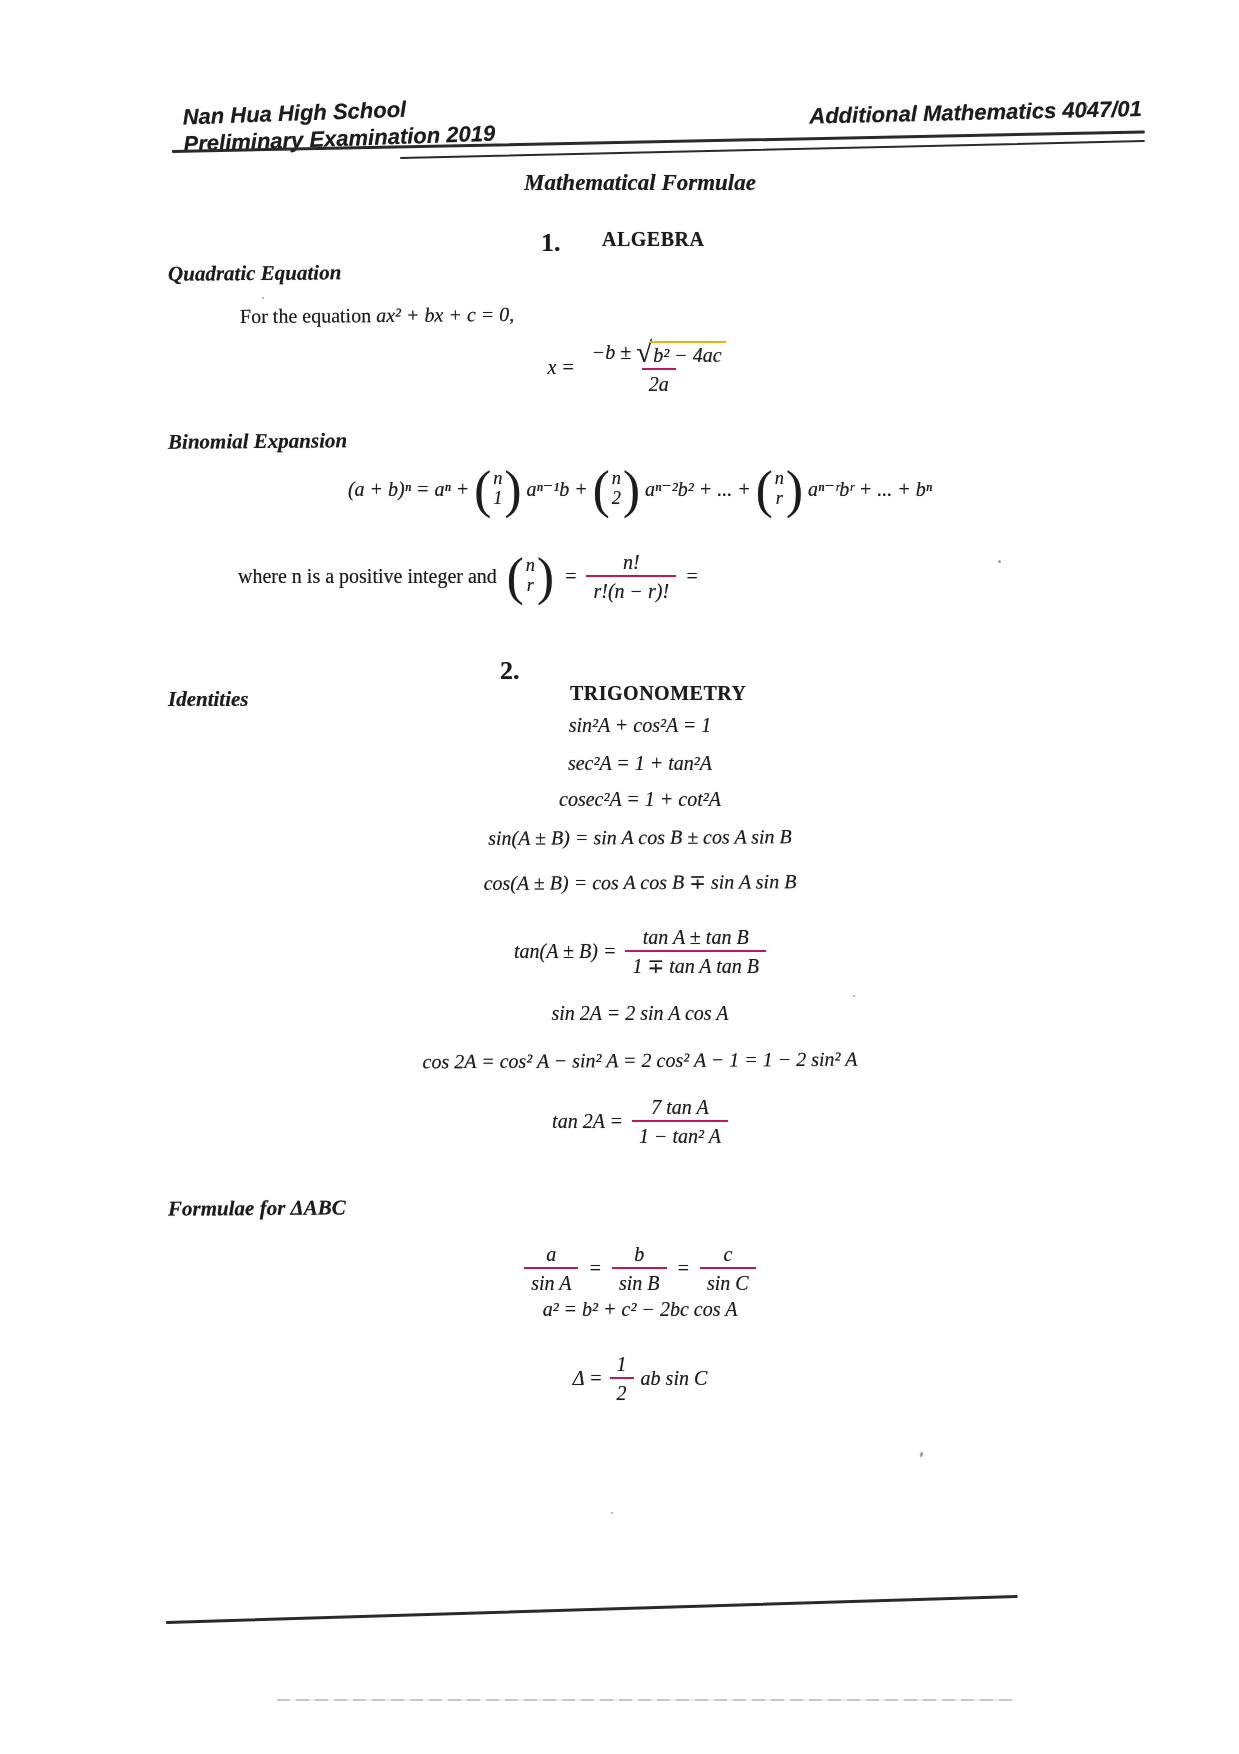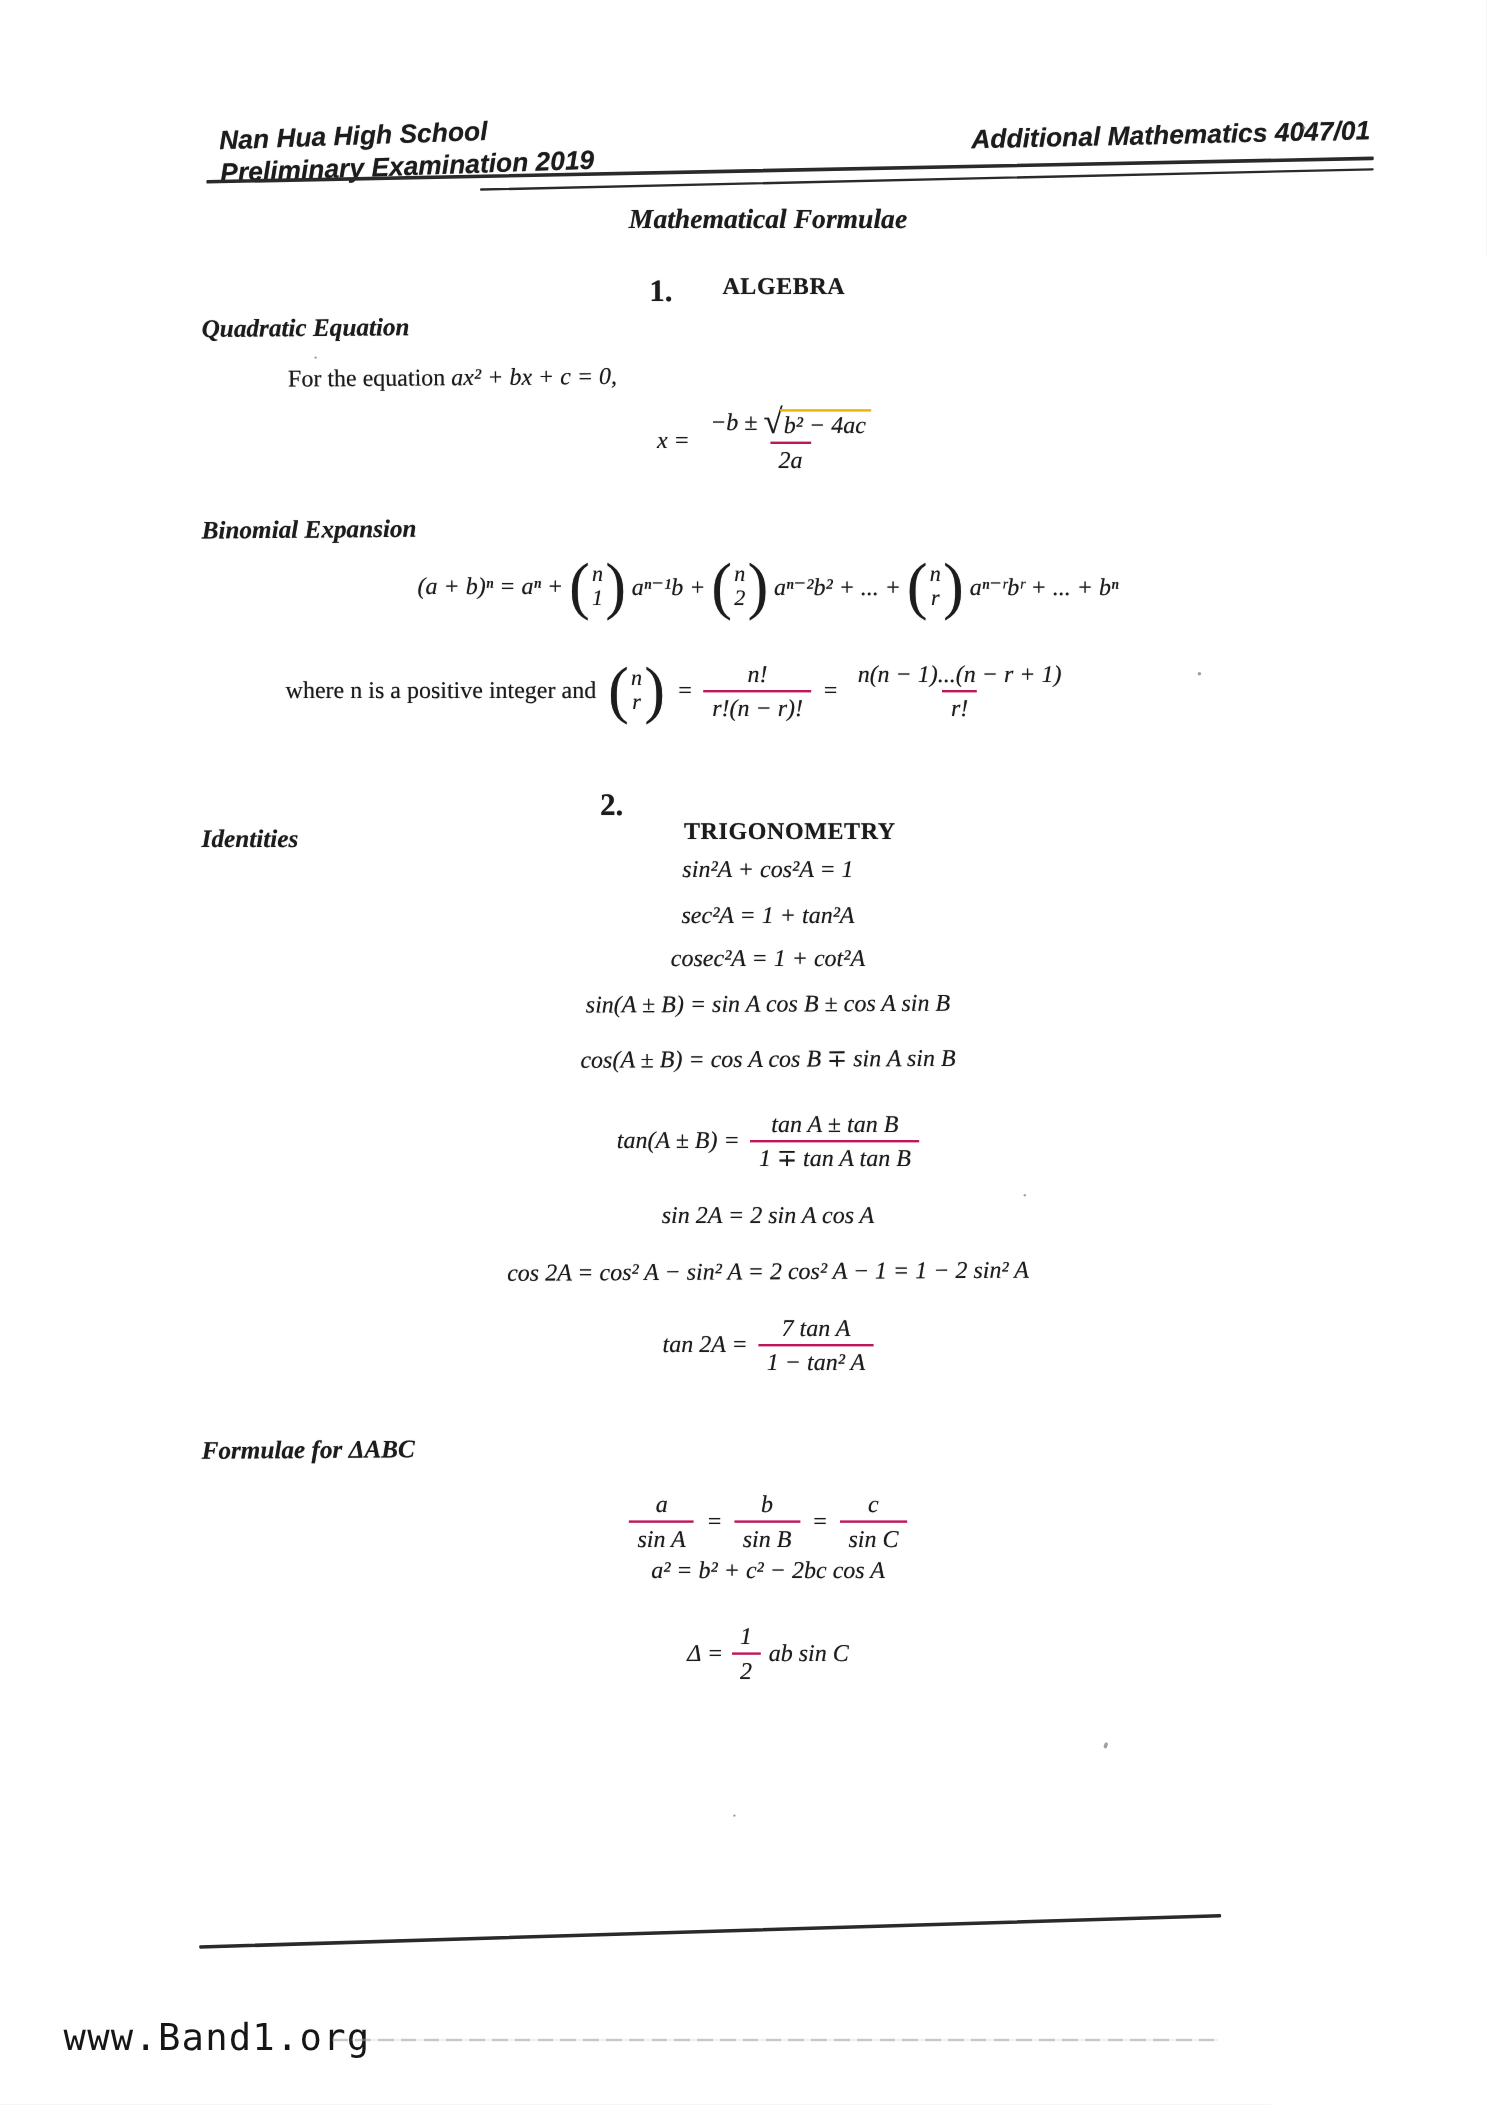--- a/index.html
+++ b/index.html
@@ -142,24 +142,20 @@
         <span>r</span>
       </span>
       <span class="paren">)</span>
     </span>
     <span>=</span>
     <span class="frac">
       <span class="num">n!</span>
       <span class="den">r!(n − r)!</span>
     </span>
     <span>=</span>
-    <span class="frac">
-      <span class="num">n(n − 1)...(n − r + 1)</span>
-      <span class="den">r!</span>
-    </span>
   </div>
 
   <div class="abs sect-num" style="left:500px; top:656px;">2.</div>
   <div class="abs sect-ttl" style="left:570px; top:656px;margin-top:26px;">TRIGONOMETRY</div>
 
   <div class="abs side-label" style="left:168px; top:687px;">Identities</div>
 
   <div class="abs math center-line" style="top:714px;">sin²A + cos²A = 1</div>
   <div class="abs math center-line" style="top:752px;">sec²A = 1 + tan²A</div>
   <div class="abs math center-line" style="top:788px;">cosec²A = 1 + cot²A</div>
@@ -210,21 +206,20 @@
     <span>Δ =</span>
     <span class="frac">
       <span class="num">1</span>
       <span class="den">2</span>
     </span>
     <span>ab sin C</span>
   </div>
 
   <div class="rule" style="left:166px; top:1621px; width:852px; height:3px; transform:rotate(-1.75deg);"></div>
 
-  <div class="abs wm" style="left:53px; top:1680px;">www.Band1.org</div>
   <div class="rule-faint" style="left:277px; top:1699px; width:738px;"></div>
 
   <div class="speck" style="left:1085px; top:105px; width:3px; height:3px;"></div>
   <div class="speck" style="left:998px; top:560px; width:3px; height:3px;"></div>
   <div class="speck" style="left:262px; top:297px; width:2px; height:2px;"></div>
   <div class="speck" style="left:920px; top:1452px; width:3px; height:5px; border-radius:40%; transform:rotate(20deg);"></div>
   <div class="speck" style="left:611px; top:1512px; width:2px; height:2px;"></div>
   <div class="speck" style="left:853px; top:995px; width:2px; height:2px;"></div>
 
 </div>

